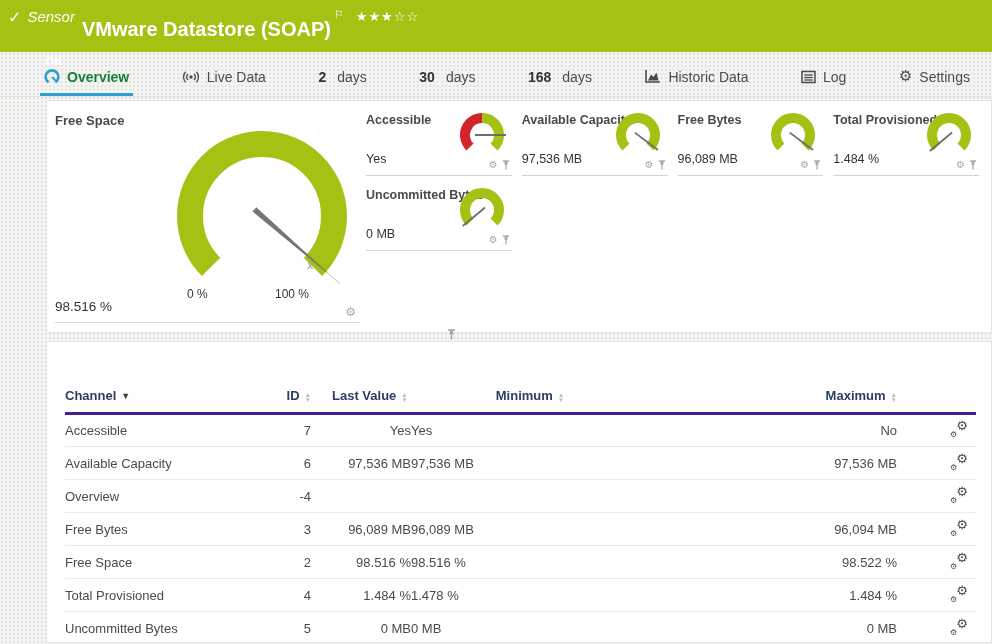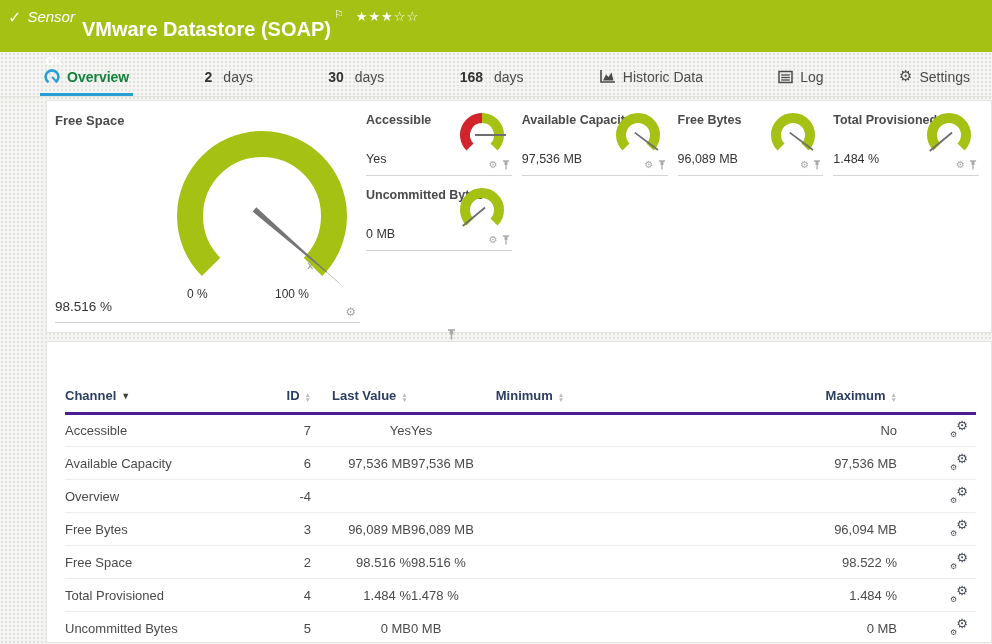--- a/index.html
+++ b/index.html
@@ -108,20 +108,30 @@
 
 <nav class="tabs">
   <div class="tab active">
     <svg width="16" height="16" viewBox="0 0 16 16">
       <path d="M4.6 13.2 A6.4 6.4 0 1 1 11.4 13.2" fill="none" stroke="#2b9fd4" stroke-width="2.6"></path>
       <line x1="8" y1="8" x2="12.6" y2="12.6" stroke="#2b9fd4" stroke-width="2"></line>
     </svg>
     <span>Overview</span>
   </div>
   <div class="tab">
+    <svg width="18" height="16" viewBox="0 0 18 16">
+      <circle cx="9" cy="8" r="1.7" fill="#4a4a4a"></circle>
+      <path d="M6 5 A4.4 4.4 0 0 0 6 11" fill="none" stroke="#4a4a4a" stroke-width="1.3"></path>
+      <path d="M12 5 A4.4 4.4 0 0 1 12 11" fill="none" stroke="#4a4a4a" stroke-width="1.3"></path>
+      <path d="M3.6 2.8 A7.6 7.6 0 0 0 3.6 13.2" fill="none" stroke="#4a4a4a" stroke-width="1.3"></path>
+      <path d="M14.4 2.8 A7.6 7.6 0 0 1 14.4 13.2" fill="none" stroke="#4a4a4a" stroke-width="1.3"></path>
+    </svg>
+    <span>Live Data</span>
+  </div>
+  <div class="tab">
     <span class="num">2</span>
     <span>days</span>
   </div>
   <div class="tab">
     <span class="num">30</span>
     <span>days</span>
   </div>
   <div class="tab">
     <span class="num">168</span>
     <span>days</span>

